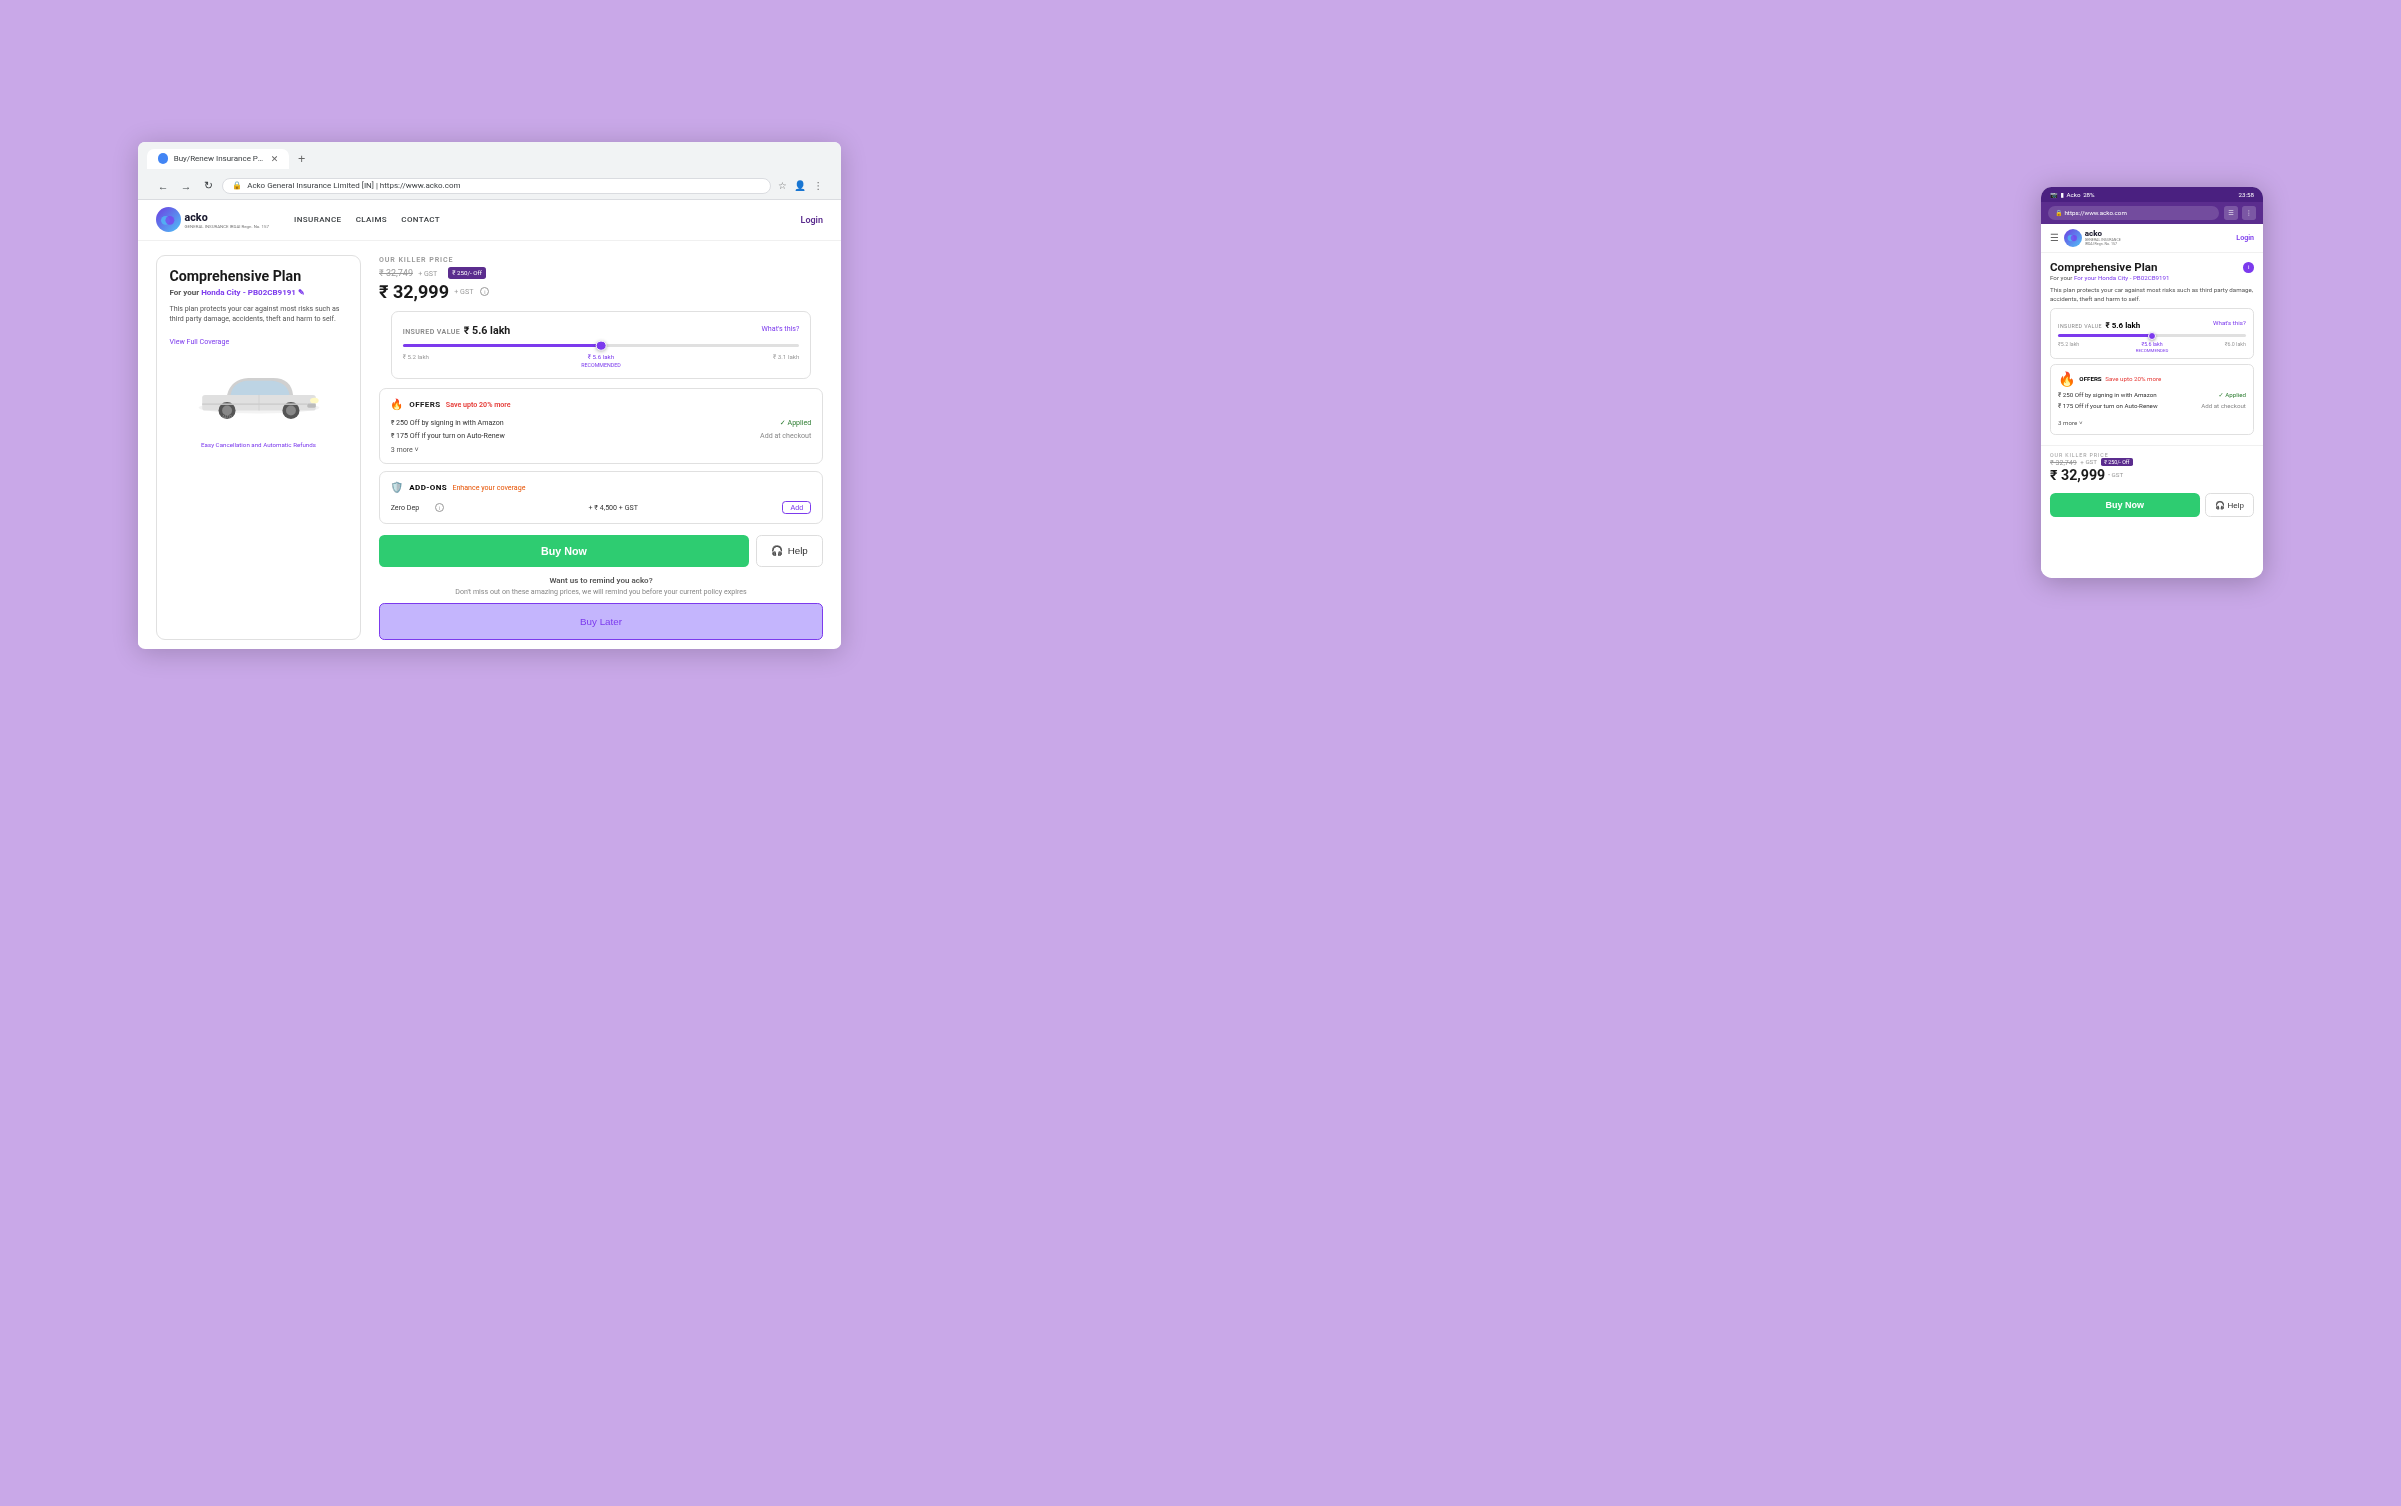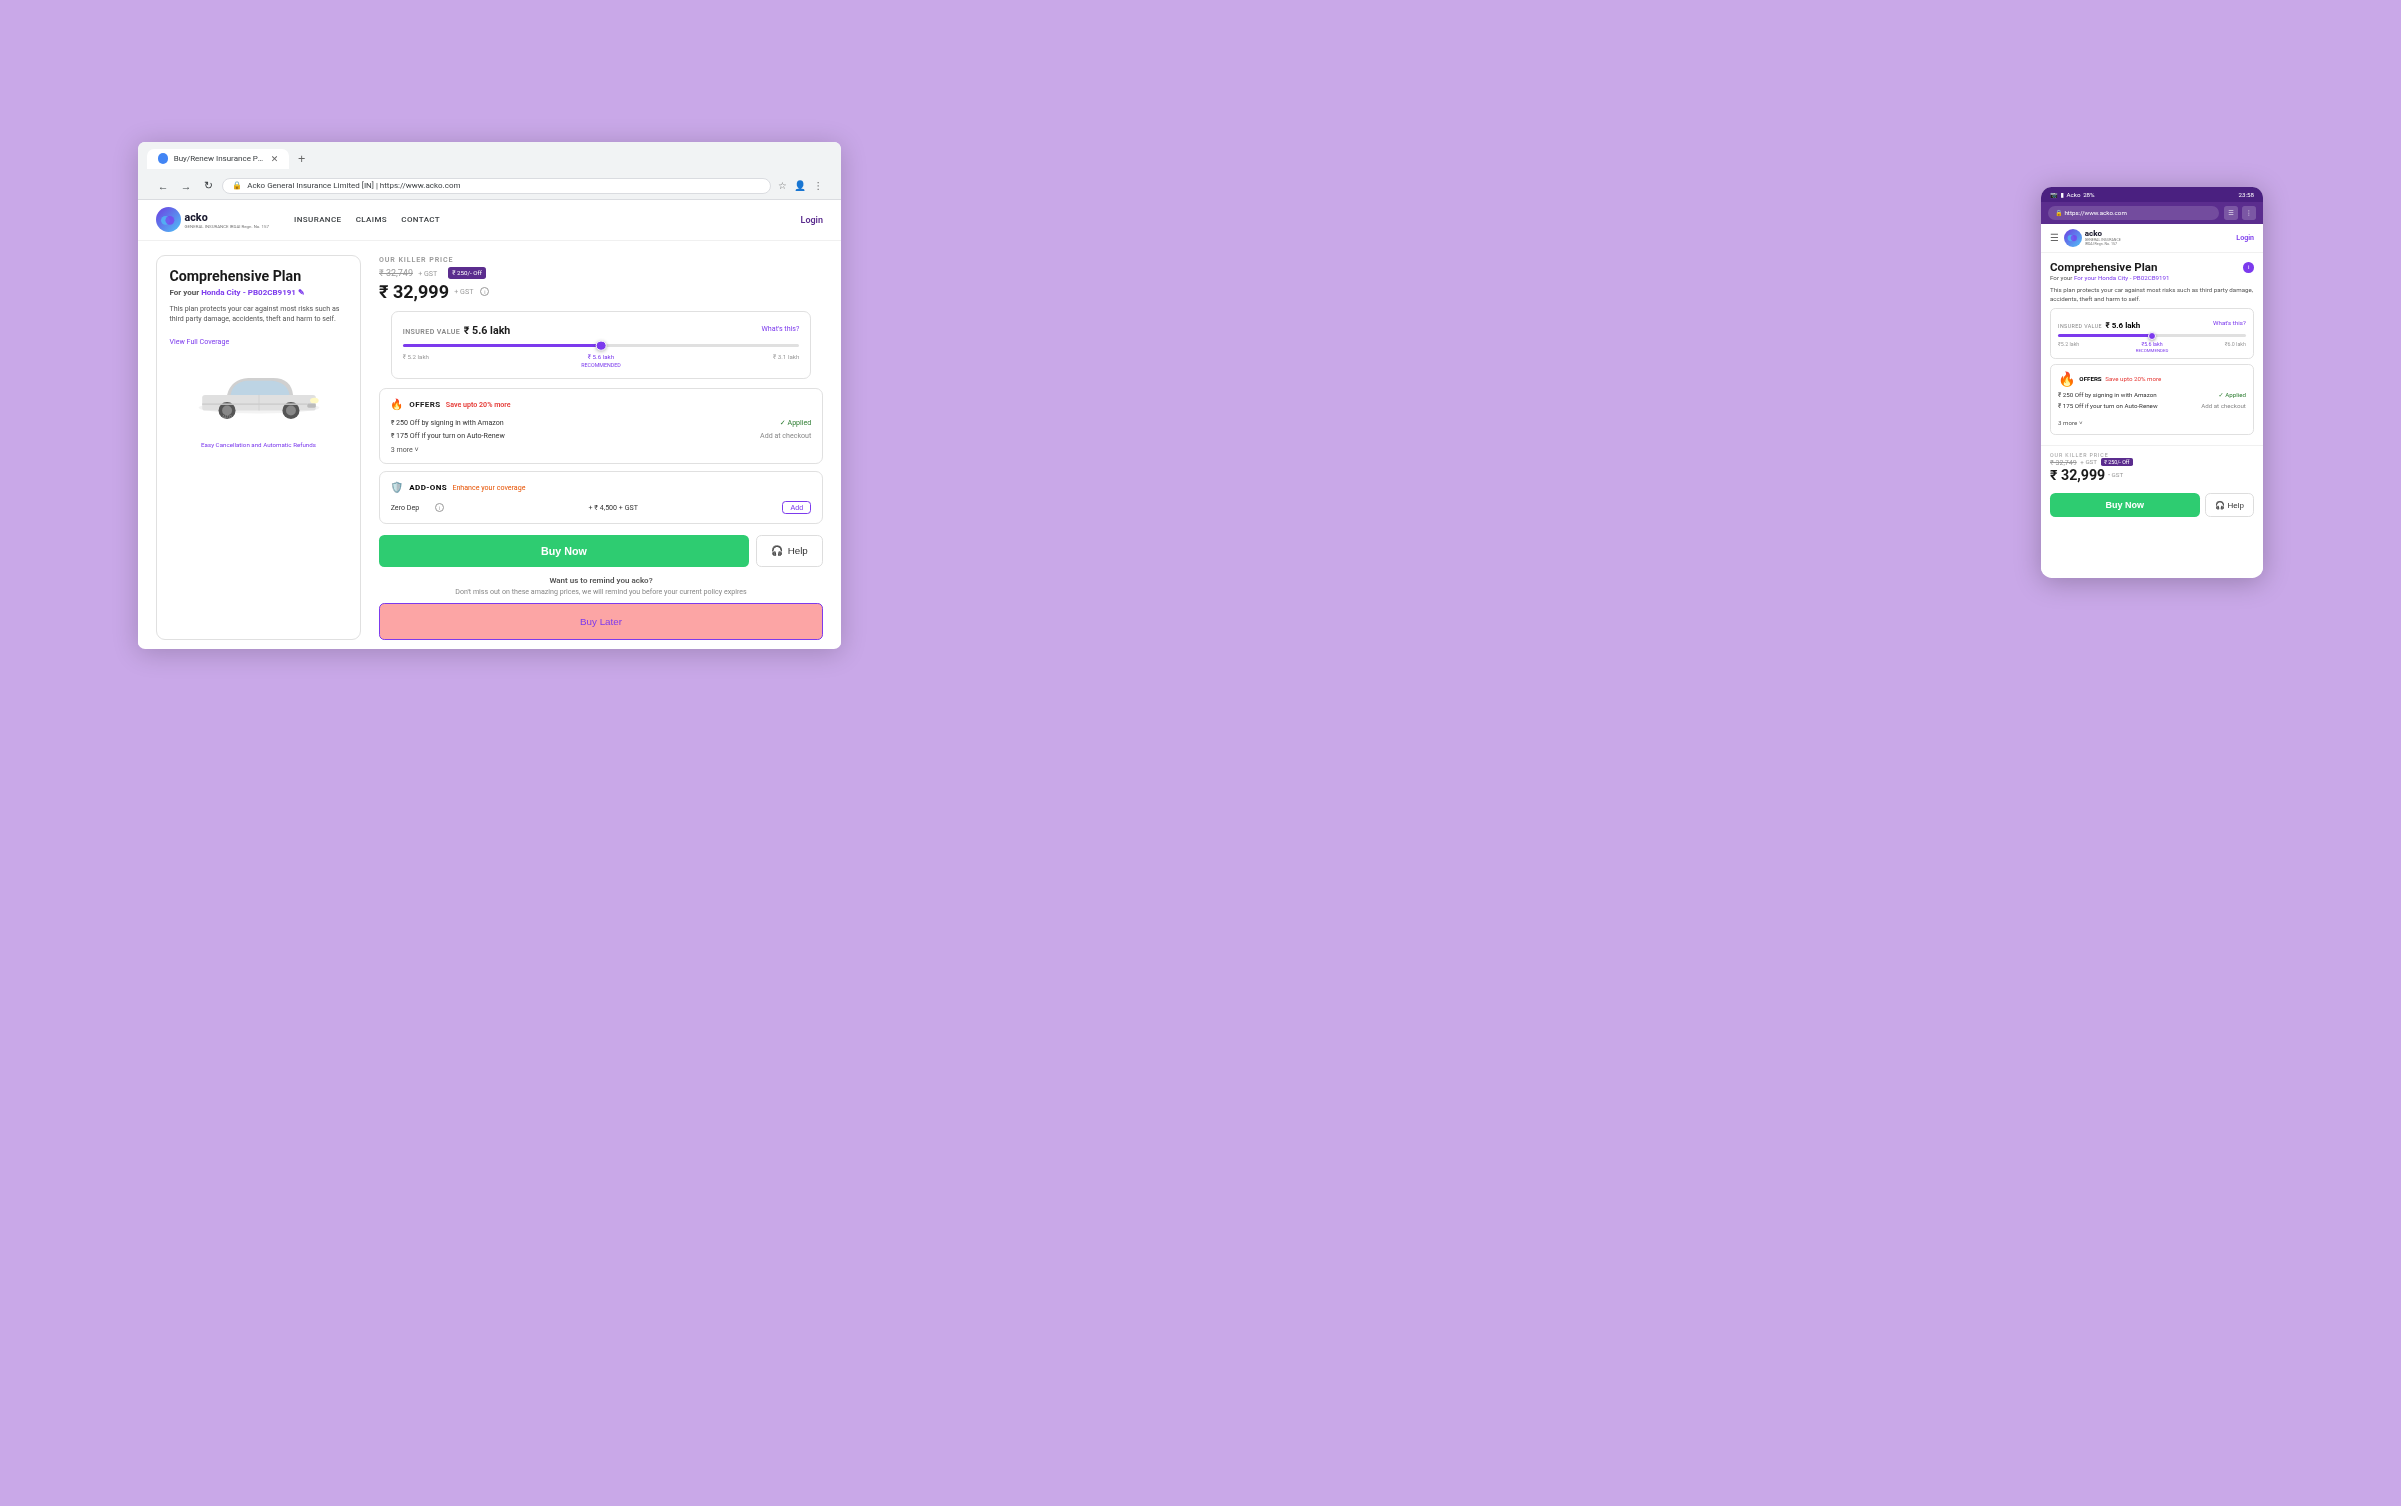--- a/index.html
+++ b/index.html
@@ -544,21 +544,21 @@
     }
 
     .reminder-desc {
       font-size: 7.1px;
       color: #888;
       margin-bottom: 7.1px;
     }
 
     .buy-later-btn {
       width: 100%;
-      background: #fca5a5;
+      background: #c4b5fd;
       border: 0.9px solid #7c3aed;
       color: #7c3aed;
       padding: 12px;
       border-radius: 5.3px;
       font-size: 9.8px;
       font-weight: 500;
       cursor: pointer;
     }
 
     

